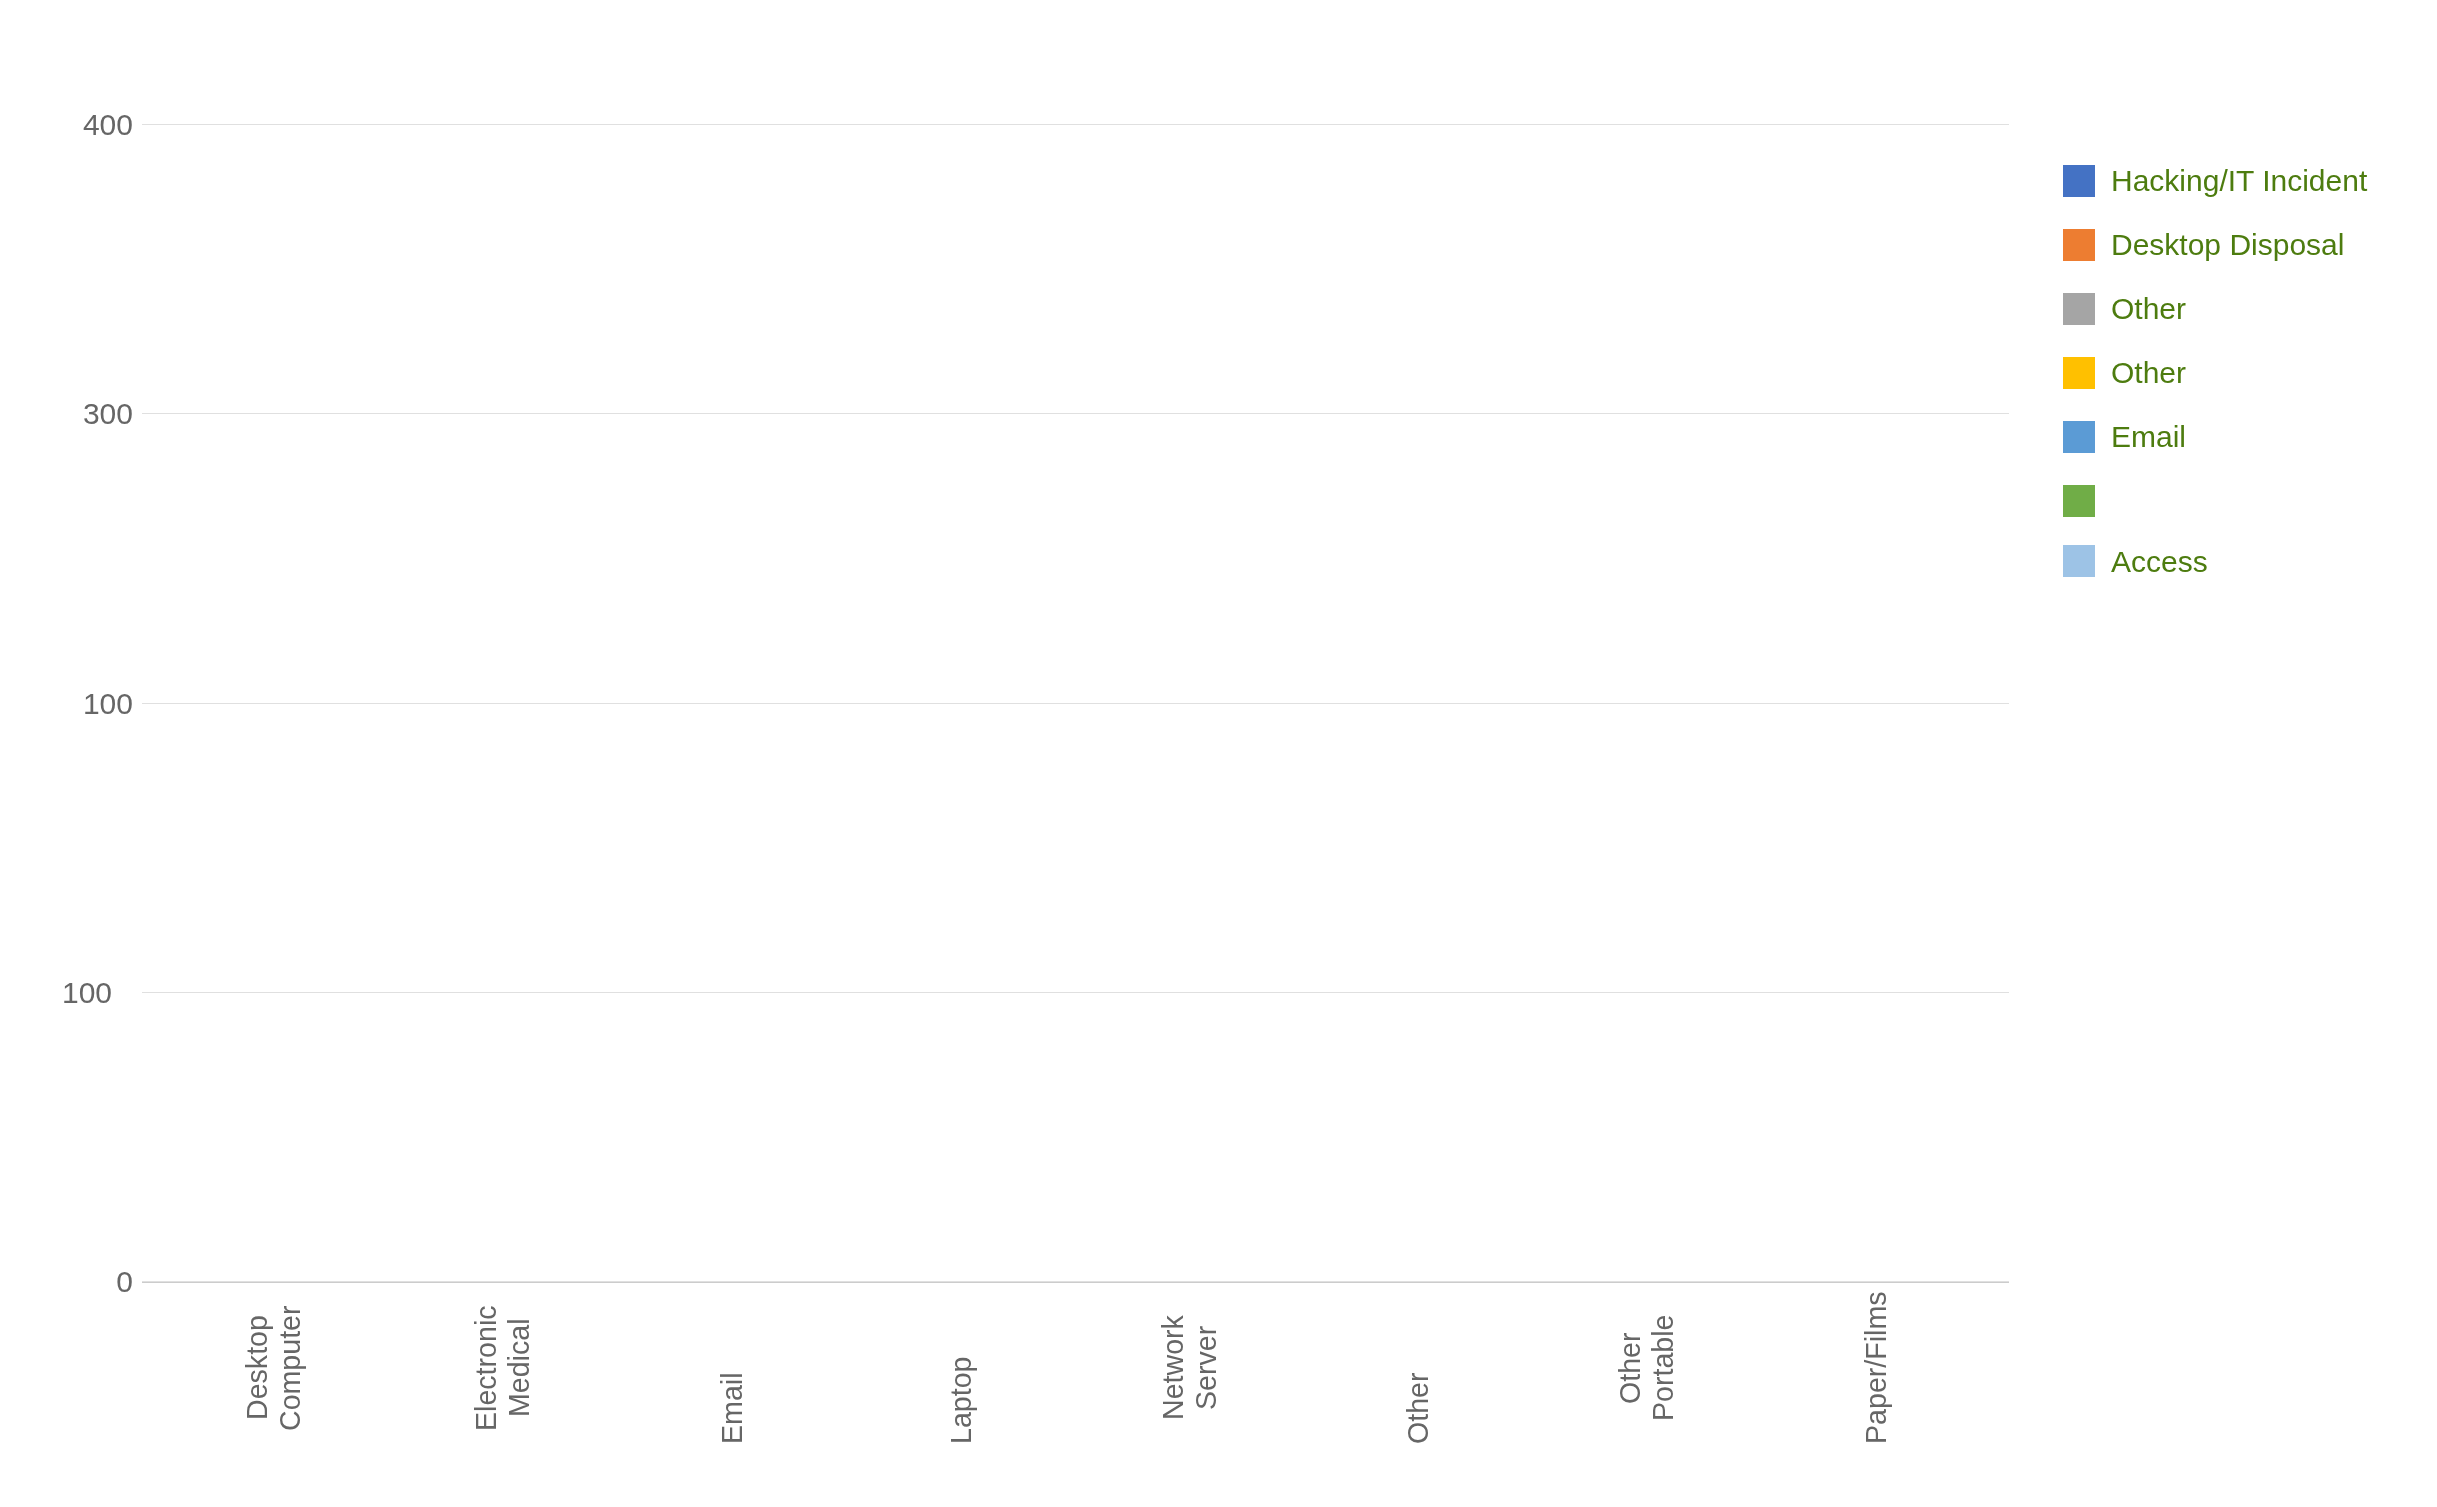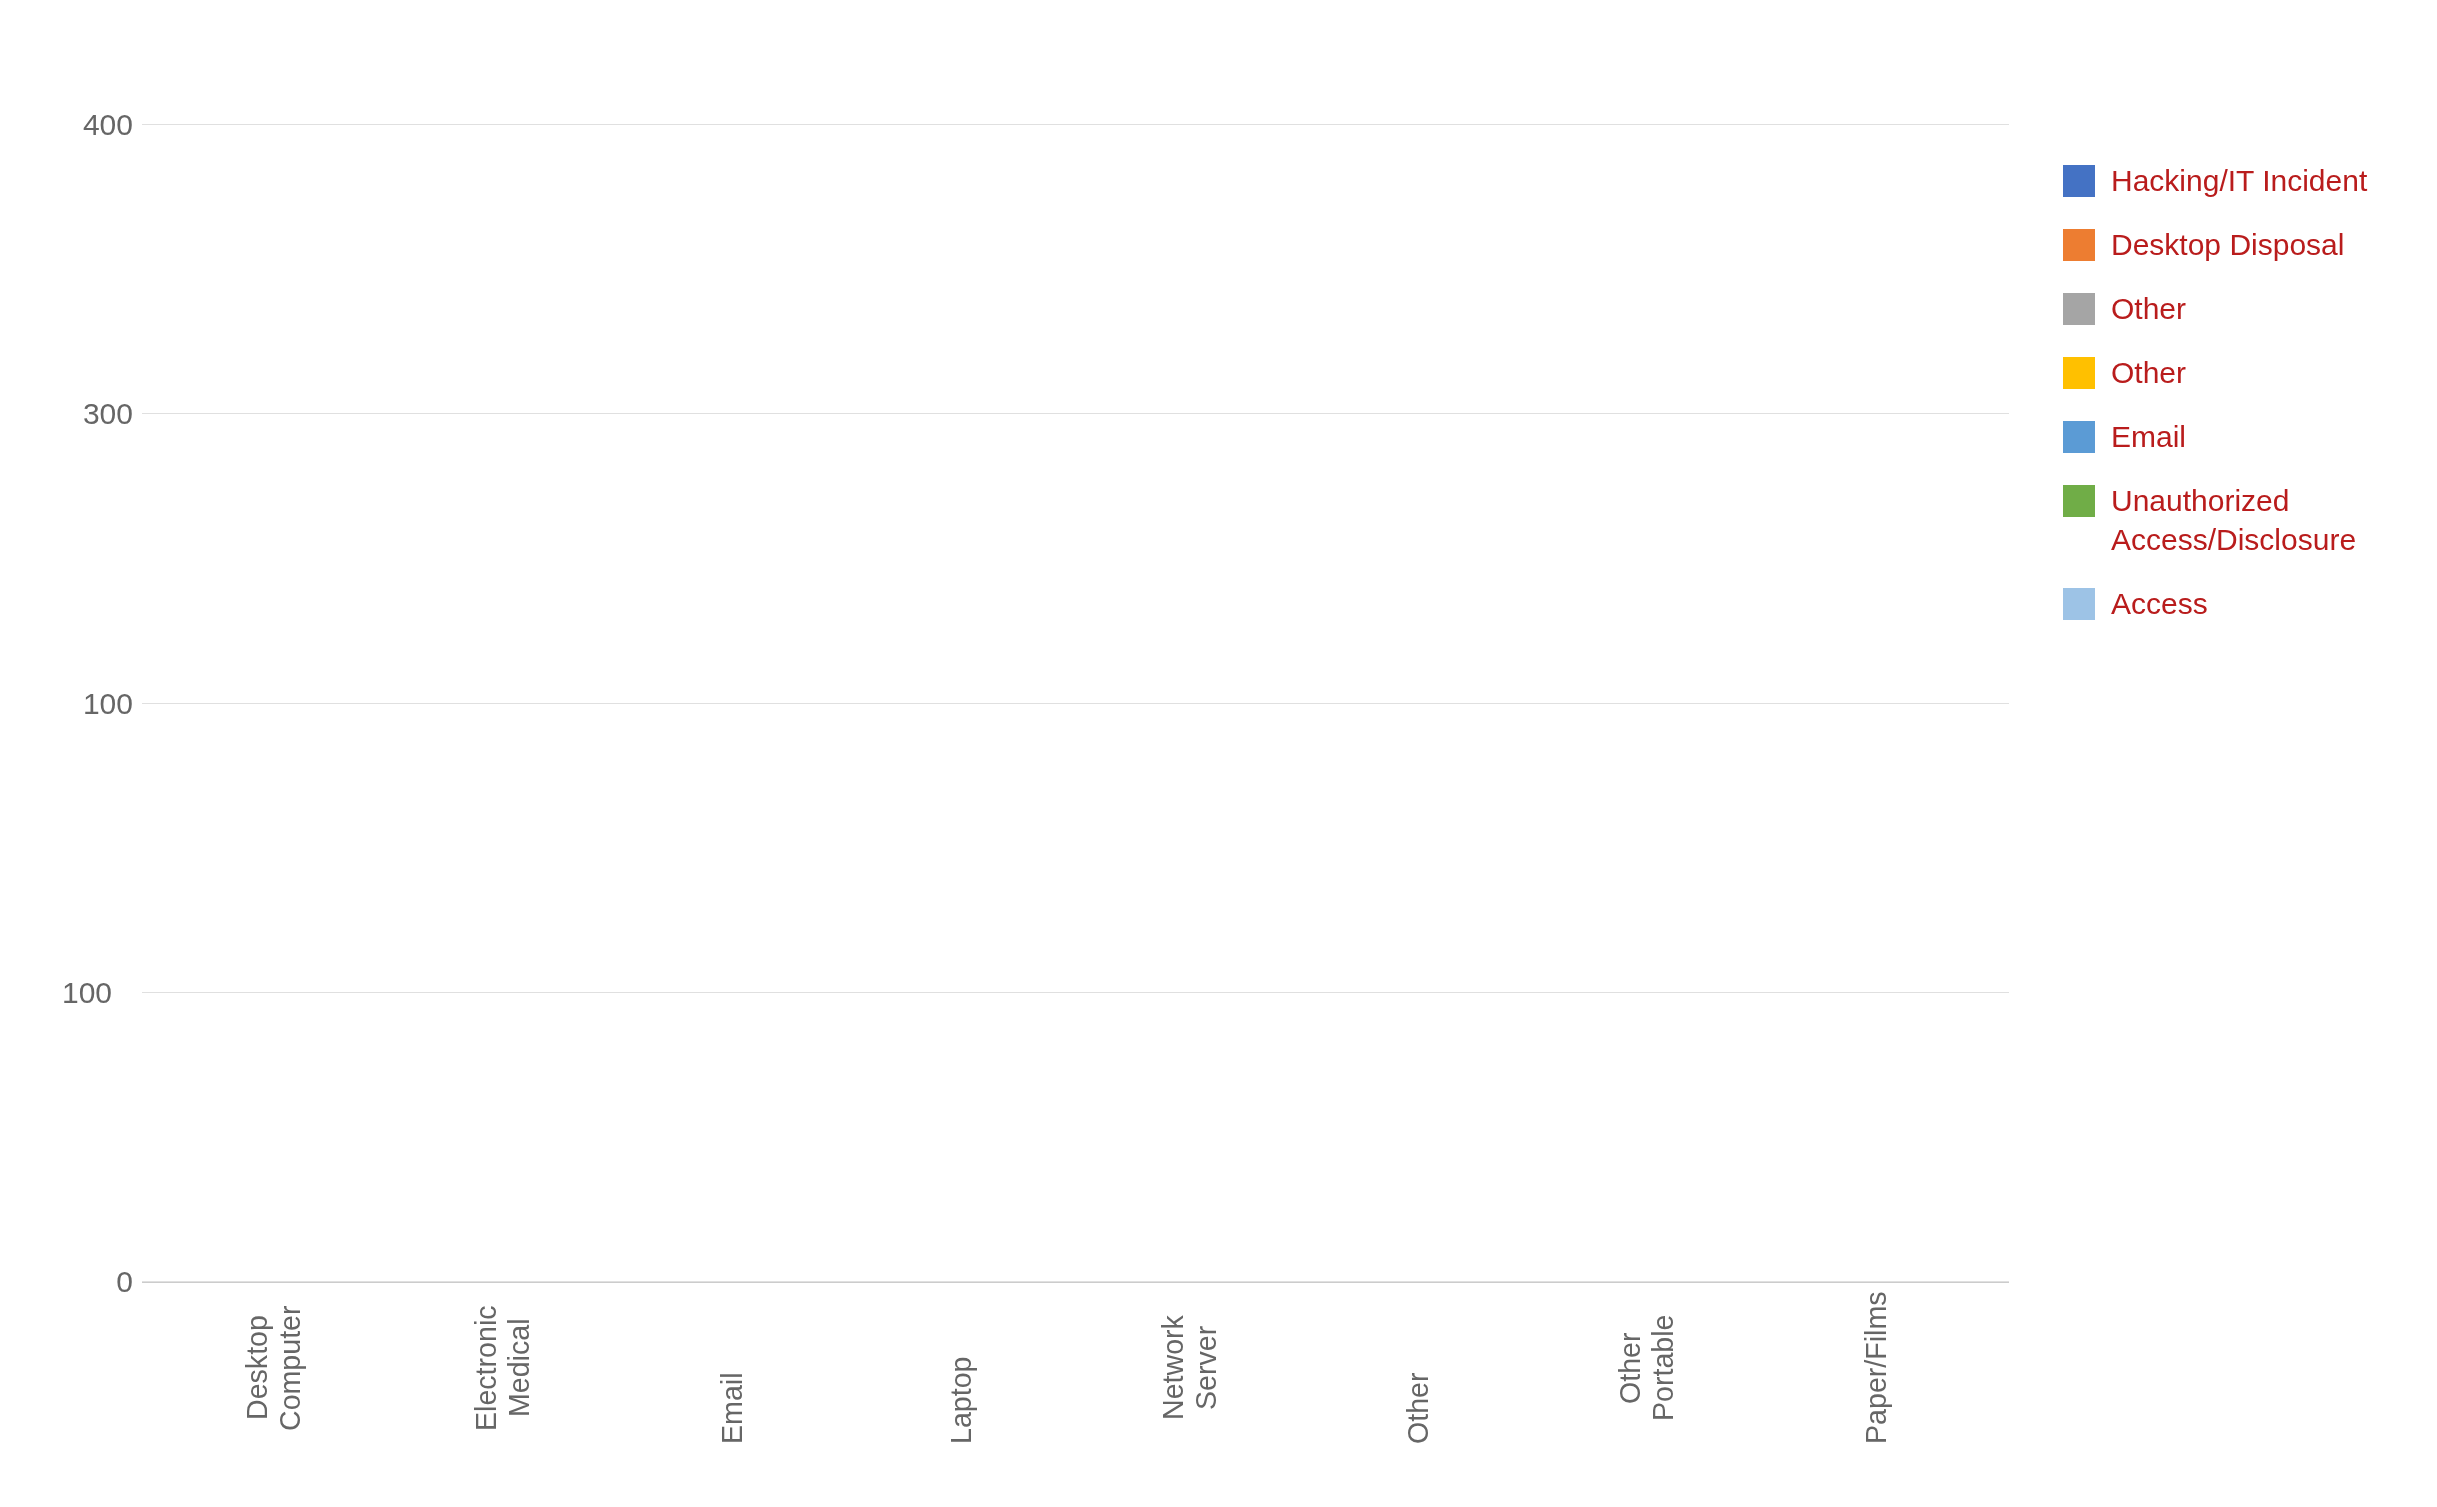--- a/index.html
+++ b/index.html
@@ -105,21 +105,21 @@
       gap: 16px;
     }
     .legend-color {
       width: 32px;
       height: 32px;
       flex-shrink: 0;
       margin-top: 3.6px;
     }
     .legend-label {
       font-size: 30px;
-      color: #b91c1c;
+      color: #4d7c0f;
       line-height: 1.3;
     }
   </style>
 </head>
 <body>
 
 <div class="chart-container">
   <div class="chart-title"></div>
   <div class="chart-body">
     <div class="chart-area">
@@ -221,21 +221,20 @@
         <div class="legend-item">
           <div class="legend-color" style="background-color: rgb(255, 192, 0);"></div>
           <div class="legend-label">Other</div>
         </div>
         <div class="legend-item">
           <div class="legend-color" style="background-color: rgb(91, 155, 213);"></div>
           <div class="legend-label">Email</div>
         </div>
         <div class="legend-item">
           <div class="legend-color" style="background-color: rgb(112, 173, 71);"></div>
-          <div class="legend-label">Unauthorized Access/Disclosure</div>
         </div>
         <div class="legend-item">
           <div class="legend-color" style="background-color: rgb(157, 195, 230);"></div>
           <div class="legend-label">Access</div>
         </div>
       </div>
   </div>
 </div>
 
 

